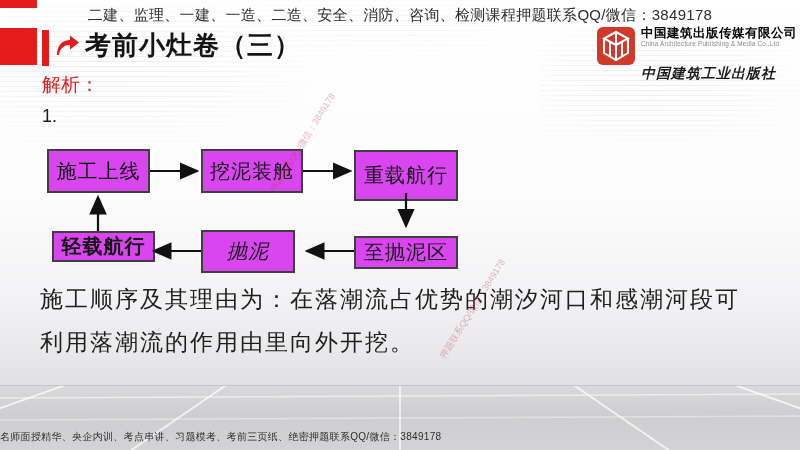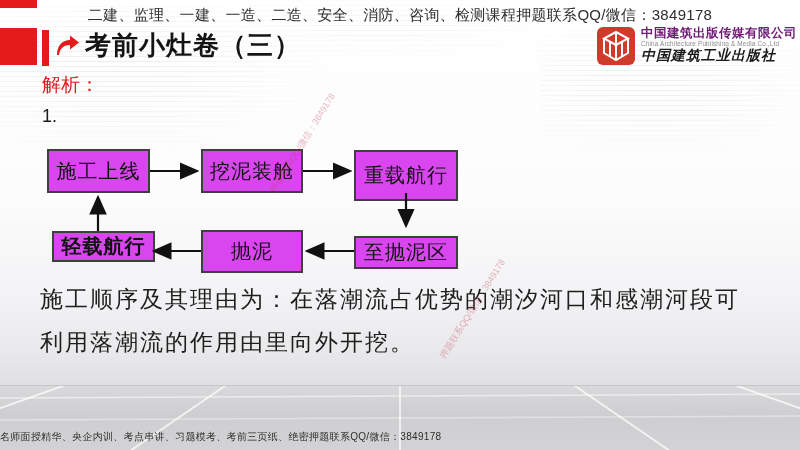--- a/index.html
+++ b/index.html
@@ -25,36 +25,36 @@
     font-size:15px;color:#2e2e2e;letter-spacing:.3px;}
   .red-strip{position:absolute;left:0;top:0;width:37px;height:8px;background:#e31b1b;}
   .red-square{position:absolute;left:0;top:28px;width:37px;height:37px;background:#e31b1b;}
   .red-vbar{position:absolute;left:42px;top:30px;width:7px;height:36px;background:#e31b1b;}
   .share-icon{position:absolute;left:54px;top:33px;width:27px;height:27px;}
   .page-title{position:absolute;left:85px;top:28px;font-size:26px;font-weight:bold;color:#141414;letter-spacing:1px;}
 
   .logo{position:absolute;left:597px;top:27px;display:flex;align-items:flex-start;}
   .logo-badge{width:38px;height:38px;margin-right:6px;flex:0 0 auto;}
   .logo-text{display:flex;flex-direction:column;line-height:1.05;}
-  .logo-cn{font-family:"Liberation Serif","DejaVu Serif",serif;font-weight:bold;font-size:12.5px;color:#701a75;letter-spacing:.5px;}
+  .logo-cn{font-family:"Liberation Serif","DejaVu Serif",serif;font-weight:bold;font-size:12.5px;color:#000000;letter-spacing:.5px;}
   .logo-en{font-size:6.3px;color:#8a8a8a;margin-top:1px;letter-spacing:.2px;}
-  .logo-press{font-family:"DejaVu Serif","Liberation Serif",serif;font-weight:bold;font-style:italic;font-size:14px;color:#1a1a1a;margin-top:0;letter-spacing:1px;}
+  .logo-press{font-family:"DejaVu Serif","Liberation Serif",serif;font-weight:bold;font-style:italic;font-size:14px;color:#1a1a1a;margin-top:18px;letter-spacing:1px;}
 
   
   .section-label{position:absolute;left:42px;top:72px;font-size:19px;color:#e31b1b;}
   .item-number{position:absolute;left:42px;top:106px;font-size:18px;color:#1c1c1c;}
 
   .flow-node{position:absolute;background:#d946ef;border:2px solid #3f3f3f;
     display:flex;align-items:center;justify-content:center;
     font-size:20px;color:#111;letter-spacing:1px;box-sizing:border-box;}
   .n1{left:47px; top:149px;width:103px;height:44px;}
   .n2{left:201px;top:149px;width:102px;height:44px;}
   .n3{left:354px;top:150px;width:104px;height:51px;}
   .n4{left:354px;top:236px;width:104px;height:33px;}
-  .n5{left:201px;top:230px;width:102px;height:43px;}
+  .n5{left:201px;top:230px;width:94px;height:43px;font-style:italic;}
   .n6{left:52px; top:231px;width:103px;height:31px;font-weight:bold;}
   .flow-arrows{position:absolute;left:0;top:0;width:800px;height:450px;pointer-events:none;}
 
   .paragraph{position:absolute;left:40px;top:278px;width:710px;
     font-size:23px;line-height:43px;letter-spacing:2px;color:#1e1e1e;}
 
   .watermark{position:absolute;font-size:9px;color:rgba(190,60,75,0.38);
     white-space:nowrap;transform:rotate(-58deg);transform-origin:left bottom;}
   .wm1{left:278px;top:182px;}
   .wm2{left:448px;top:348px;}

